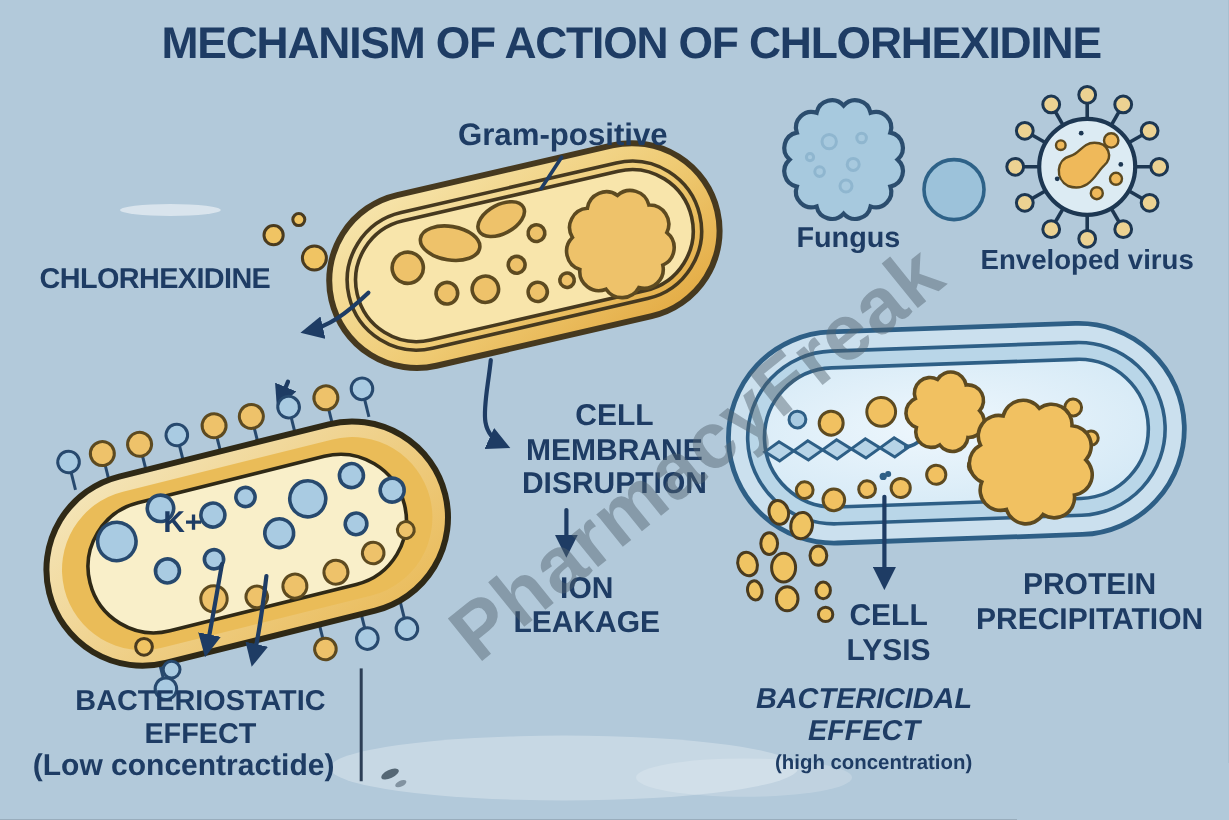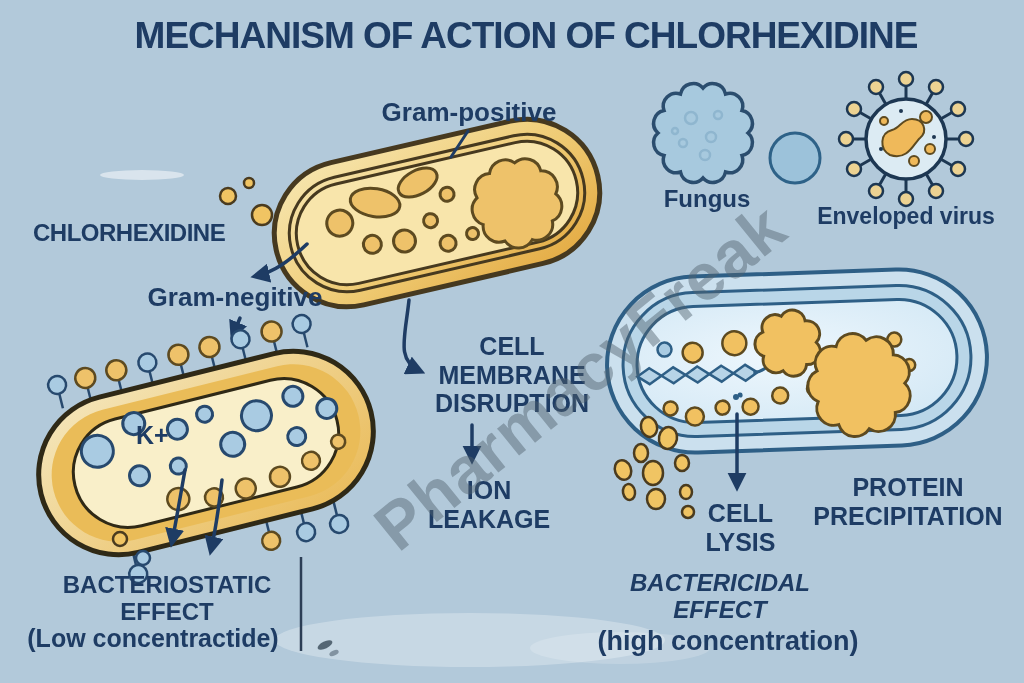--- a/index.html
+++ b/index.html
@@ -25,21 +25,21 @@
   #k-ion{left:136px;top:421px;font-size:25px;}
   #fungus{left:648px;top:185px;width:118px;font-size:24px;}
   #enveloped-virus{left:808px;top:203px;width:196px;font-size:23px;text-align:center;}
   #cmd{left:412px;top:332px;width:200px;font-size:25px;}
   #ion-leakage{left:408px;top:476px;width:162px;font-size:25px;}
   #cell-lysis{left:668px;top:499px;width:145px;font-size:25px;}
   #protein-precip{left:796px;top:453px;width:224px;font-size:25px;margin-top:20px;}
   #bacteriostatic{left:45px;top:571px;width:244px;font-size:24px;}
   #low-conc{left:8px;top:624px;width:290px;font-size:25px;}
   #bactericidal{left:598px;top:569px;width:244px;font-size:24px;font-style:italic;}
-  #high-conc{left:583px;top:626px;width:290px;font-size:27px;}
+  #high-conc{left:583px;top:626px;width:290px;font-size:17px;}
   #watermark{
     left:302px;top:338px;width:566px;height:90px;z-index:3;
     font-size:66px;letter-spacing:1px;color:var(--watermark_gray);
     opacity:.45;transform:rotate(-39deg);transform-origin:center;
   }
 </style>
 </head>
 <body>
 
 <div id="stage">
@@ -273,21 +273,20 @@
   <line x1="301" y1="557" x2="301" y2="651" stroke="#2c3e55" stroke-width="2.5"></line>
   <g fill="#2f4150">
     <ellipse cx="325" cy="645" rx="8" ry="3.5" opacity="0.75" transform="rotate(-25 325 645)"></ellipse>
     <ellipse cx="334" cy="653" rx="5" ry="2.5" opacity="0.45" transform="rotate(-25 334 653)"></ellipse>
   </g>
 </svg>
 
 <div class="lbl" id="title">MECHANISM OF ACTION OF CHLORHEXIDINE</div>
 <div class="lbl" id="chlorhexidine">CHLORHEXIDINE</div>
 <div class="lbl" id="gram-positive">Gram-positive</div>
-<div class="lbl" id="gram-negative">Gram-negitive</div>
 <div class="lbl" id="k-ion">K+</div>
 <div class="lbl" id="fungus">Fungus</div>
 <div class="lbl" id="enveloped-virus">Enveloped virus</div>
 <div class="lbl" id="cmd">CELL
 MEMBRANE
 DISRUPTION</div>
 <div class="lbl" id="ion-leakage">ION
 LEAKAGE</div>
 <div class="lbl" id="cell-lysis">CELL
 LYSIS</div>

